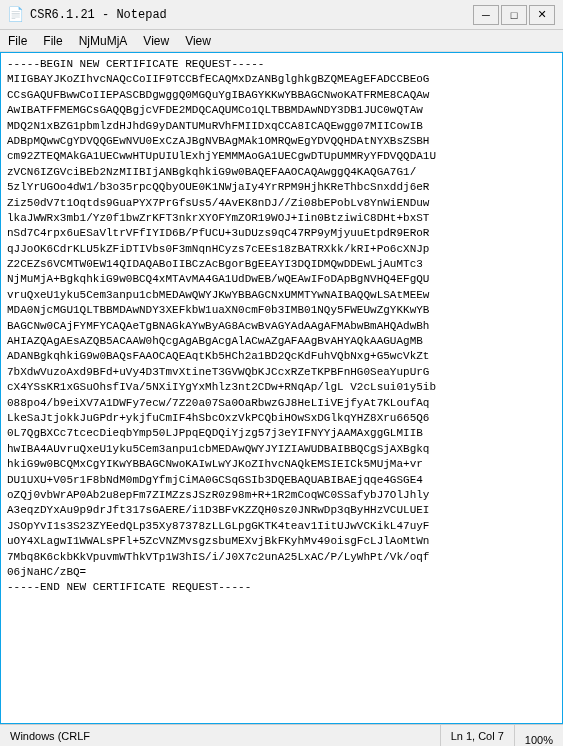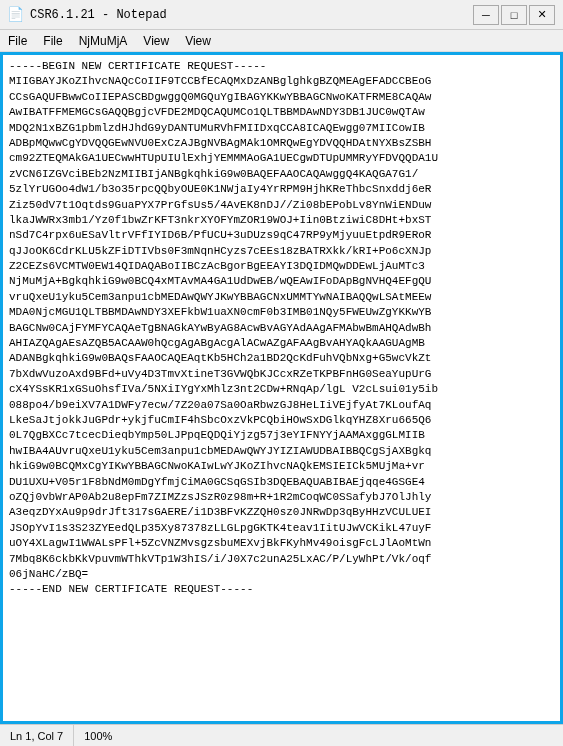--- a/index.html
+++ b/index.html
@@ -85,21 +85,21 @@
       color: #000;
     }
 
     
     .content-area {
       flex: 1;
       background: white;
       overflow-y: scroll;
       overflow-x: auto;
       padding: 4px 6px;
-      border: 3px solid #0ea5e9;
+      border: 1px solid #0ea5e9;
       margin: 0;
     }
 
     .cert-text {
       white-space: pre;
       word-break: break-all;
       white-space: pre-wrap;
       word-wrap: break-word;
       font-family: 'Courier New', Courier, monospace;
       font-size: 11px;
@@ -123,20 +123,21 @@
     .status-section {
       padding: 0 10px;
       border-right: 1px solid #ccc;
       height: 100%;
       display: flex;
       align-items: center;
     }
 
     .status-section:last-child {
       border-right: none;
+      align-items: flex-end;
     }
 
     .status-windows {
       flex: 1;
       padding-left: 10px;
     }
 
     
     .content-area::-webkit-scrollbar {
       width: 16px;
@@ -204,19 +205,22 @@
 oZQj0vbWrAP0Ab2u8epFm7ZIMZzsJSzR0z98m+R+1R2mCoqWC0SSafybJ7OlJhly
 A3eqzDYxAu9p9drJft317sGAERE/i1D3BFvKZZQH0sz0JNRwDp3qByHHzVCULUEI
 JSOpYvI1s3S23ZYEedQLp35Xy87378zLLGLpgGKTK4teav1IitUJwVCKikL47uyF
 uOY4XLagwI1WWALsPFl+5ZcVNZMvsgzsbuMEXvjBkFKyhMv49oisgFcLJlAoMtWn
 7Mbq8K6ckbKkVpuvmWThkVTp1W3hIS/i/J0X7c2unA25LxAC/P/LyWhPt/Vk/oqf
 06jNaHC/zBQ=
 -----END NEW CERTIFICATE REQUEST-----</pre>
 </div>
 
 <div class="status-bar">
+  <div class="status-section status-windows">
+    <span>Windows (CRLF</span>
+  </div>
   <div class="status-section">
     <span>Ln 1, Col 7</span>
   </div>
   <div class="status-section">
     <span>100%</span>
   </div>
 </div>
 
 </body></html>

